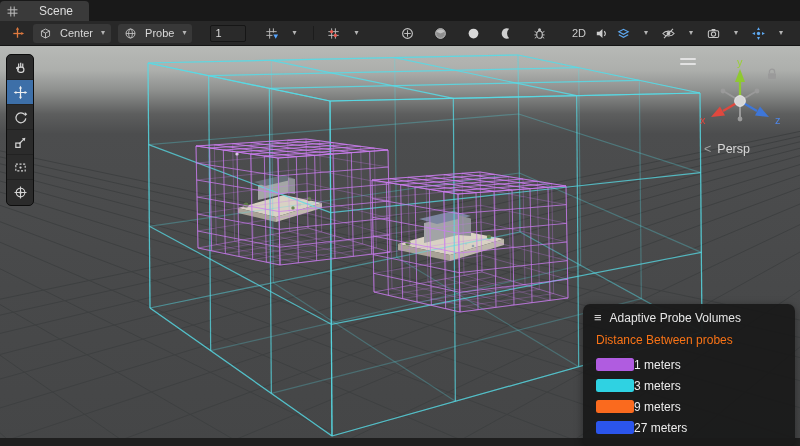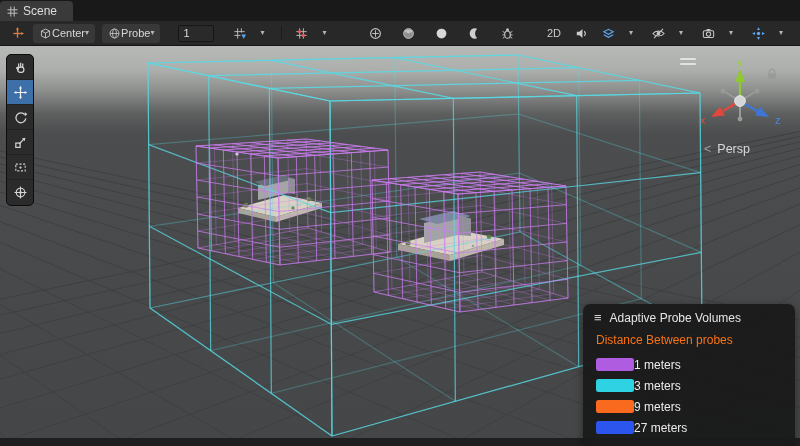--- a/index.html
+++ b/index.html
@@ -2,36 +2,36 @@
 <html><head>
 <meta charset="utf-8">
 <style>
   *{box-sizing:border-box;margin:0;padding:0}
   html,body{width:800px;height:446px;overflow:hidden;background:#191919;
     font-family:"Liberation Sans",sans-serif;-webkit-font-smoothing:antialiased}
   .root{width:800px;height:446px;display:flex;flex-direction:column}
 
   
   .tabbar{height:21px;background:#191919;display:flex;align-items:flex-end;padding-left:0}
-  .tab{height:20px;background:#3a3a3a;display:flex;align-items:center;gap:5px;
+  .tab{height:20px;background:#3a3a3a;display:flex;align-items:center;gap:21px;
        padding:0 16px 0 7px;border-radius:4px 4px 0 0;color:#dedede;font-size:12px}
 
   
   .toolbar{height:25px;background:#282828;border-bottom:1px solid #141414;
            display:flex;align-items:center;padding:0 8px 0 6px;gap:3px}
   .tbtn{height:20px;min-width:22px;display:flex;align-items:center;justify-content:center;
         border-radius:3px;padding:0 2px}
-  .tdrop{height:19px;display:flex;align-items:center;gap:0;background:#383838;
+  .tdrop{height:19px;display:flex;align-items:center;gap:8px;background:#383838;
          border-radius:3px;padding:0 6px;color:#d8d8d8;font-size:11px;margin:0 2px}
   .tarrow{font-size:8px;color:#b4b4b4;line-height:1}
   .tgroup{display:flex;align-items:center;gap:1px}
   .tsep{width:1px;height:14px;background:#1c1c1c;margin:0 5px}
   .snapfield{width:36px;height:17px;background:#2a2a2a;border:1px solid #161616;border-radius:2px;
              color:#dcdcdc;font-size:11px;padding:0 4px;font-family:"Liberation Sans",sans-serif}
-  .tright{margin-left:auto;display:flex;align-items:center;gap:5px}
+  .tright{margin-left:auto;display:flex;align-items:center;}
   .lbl2d{color:#cccccc;font-size:11px}
   .circles{display:flex;align-items:center;gap:11px;margin-left:26px}
 
   
   .viewport{position:relative;flex:1;overflow:hidden;
     background:linear-gradient(180deg,#b7b9b6 0%,#adafac 6%,#8e908e 11%,#5d5e5e 17%,#4c4d4e 22%,#48494a 60%,#454647 100%)}
   .scene-svg{position:absolute;left:0;top:0;z-index:1}
 
   
   .palette{position:absolute;left:6px;top:8px;z-index:5;width:28px;background:#2b2b2b;

